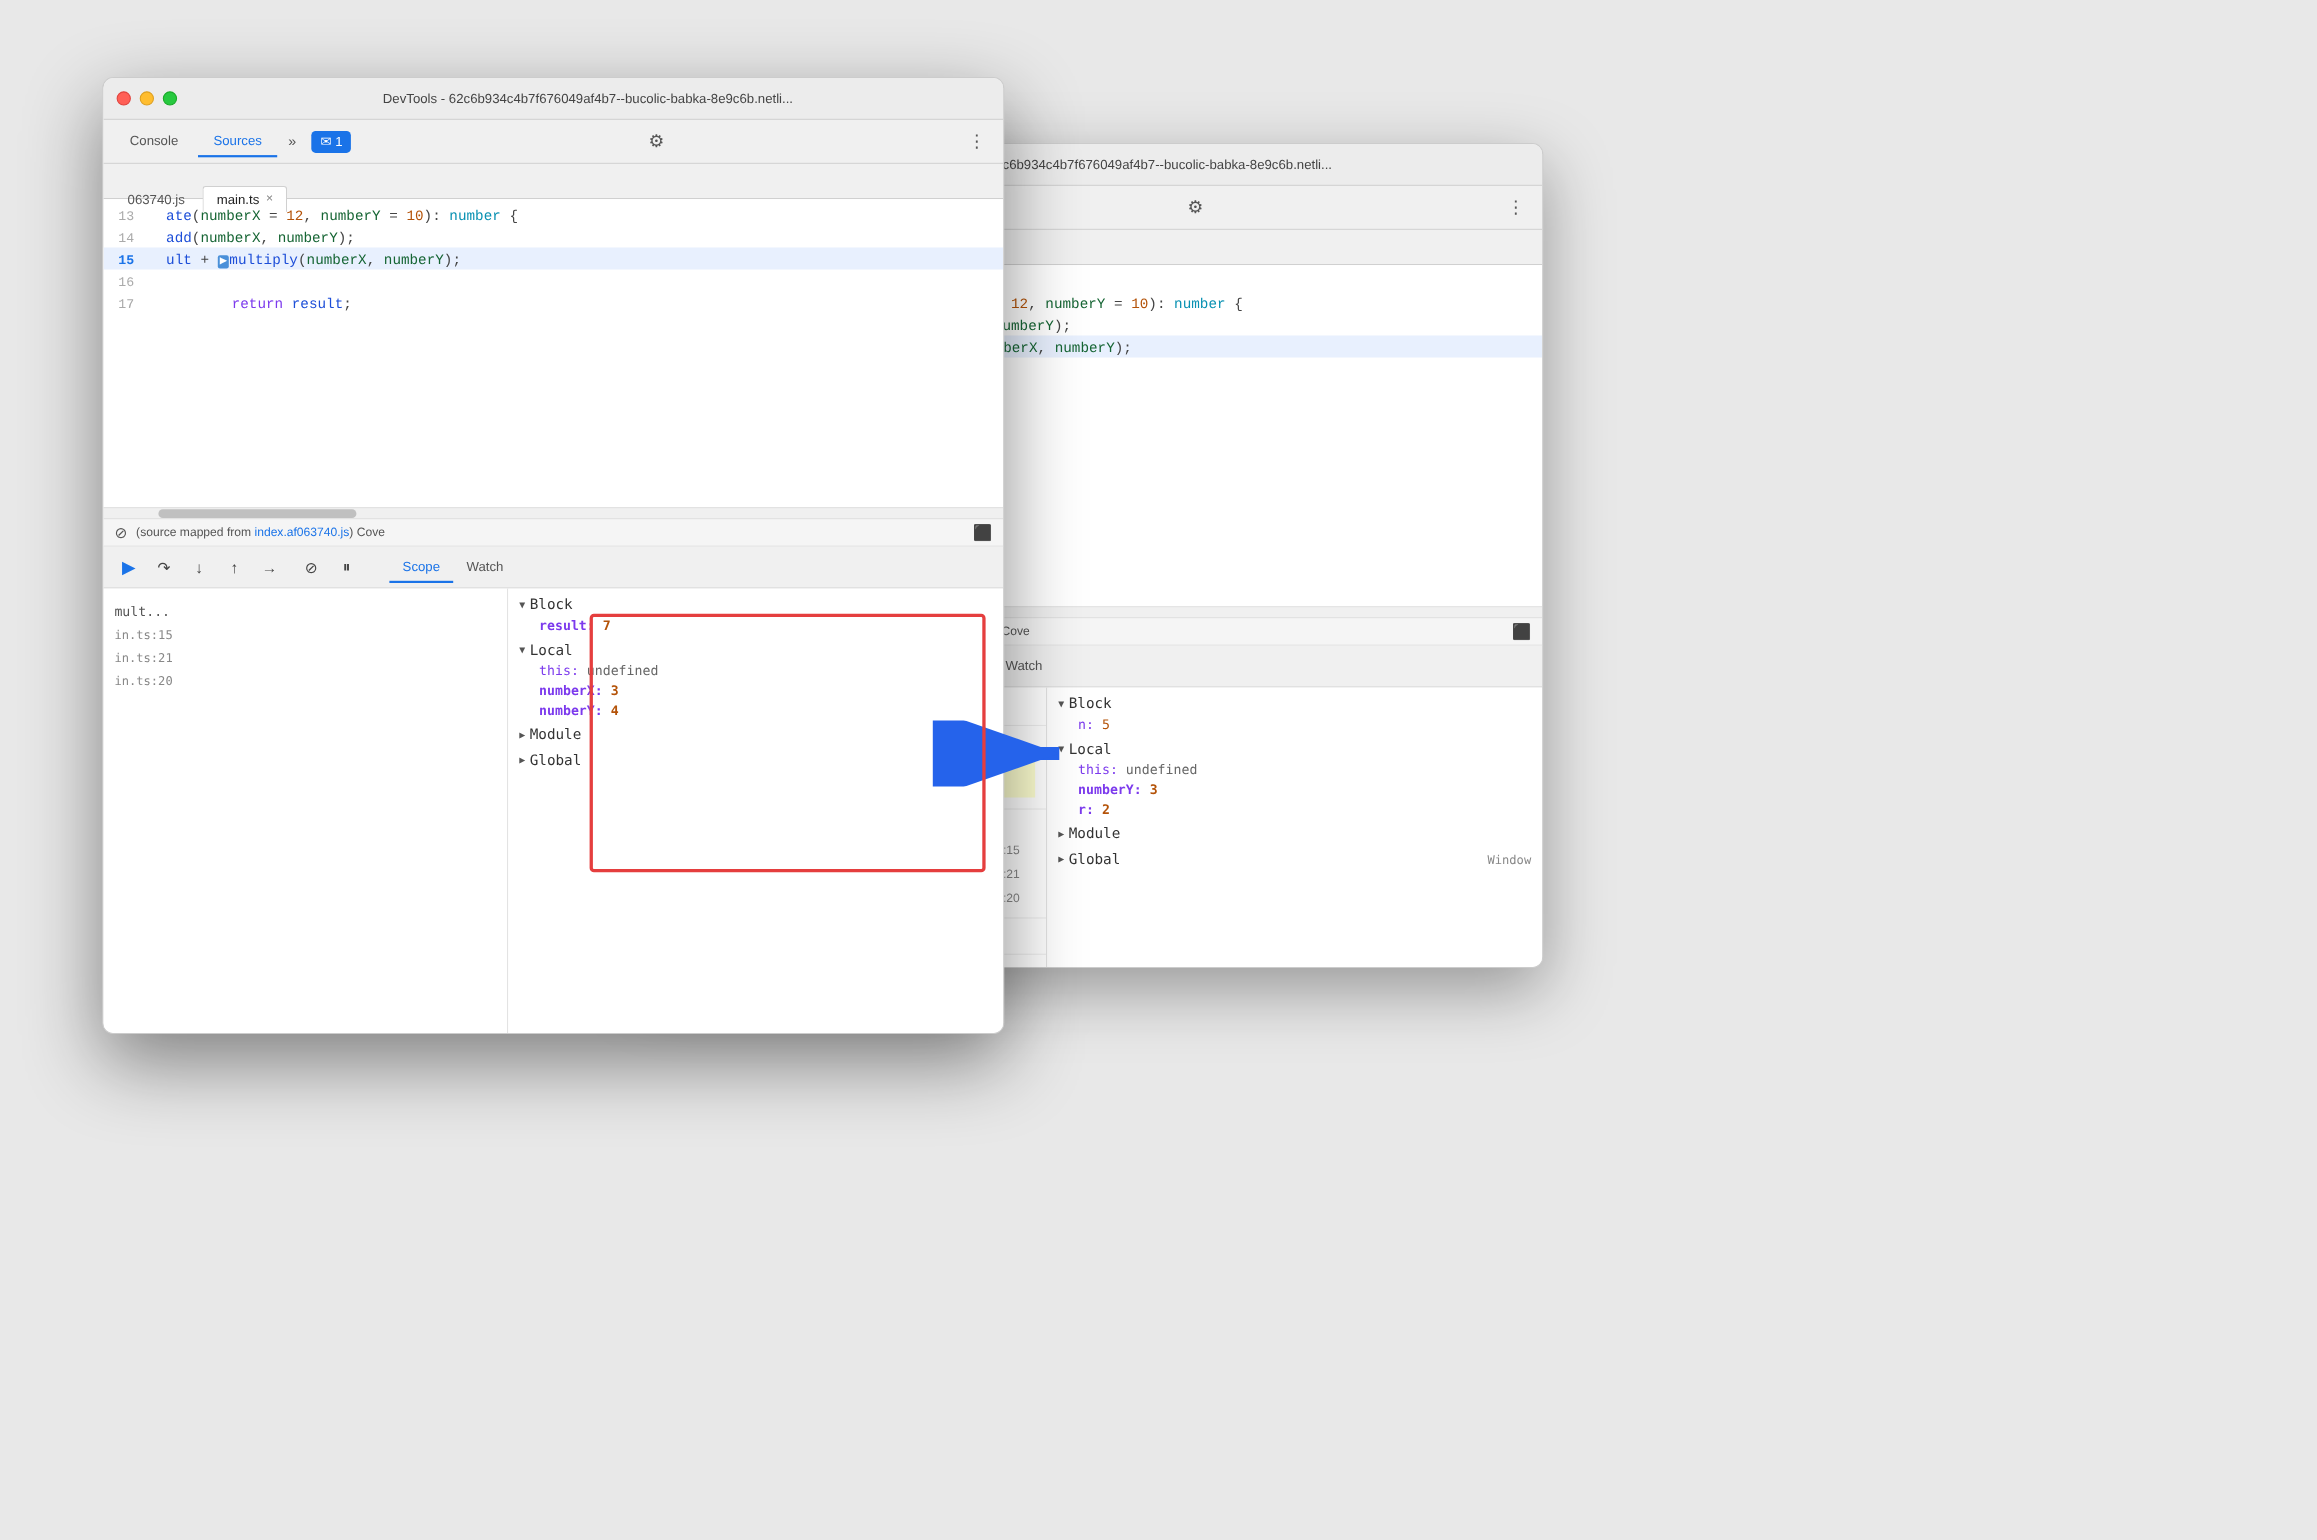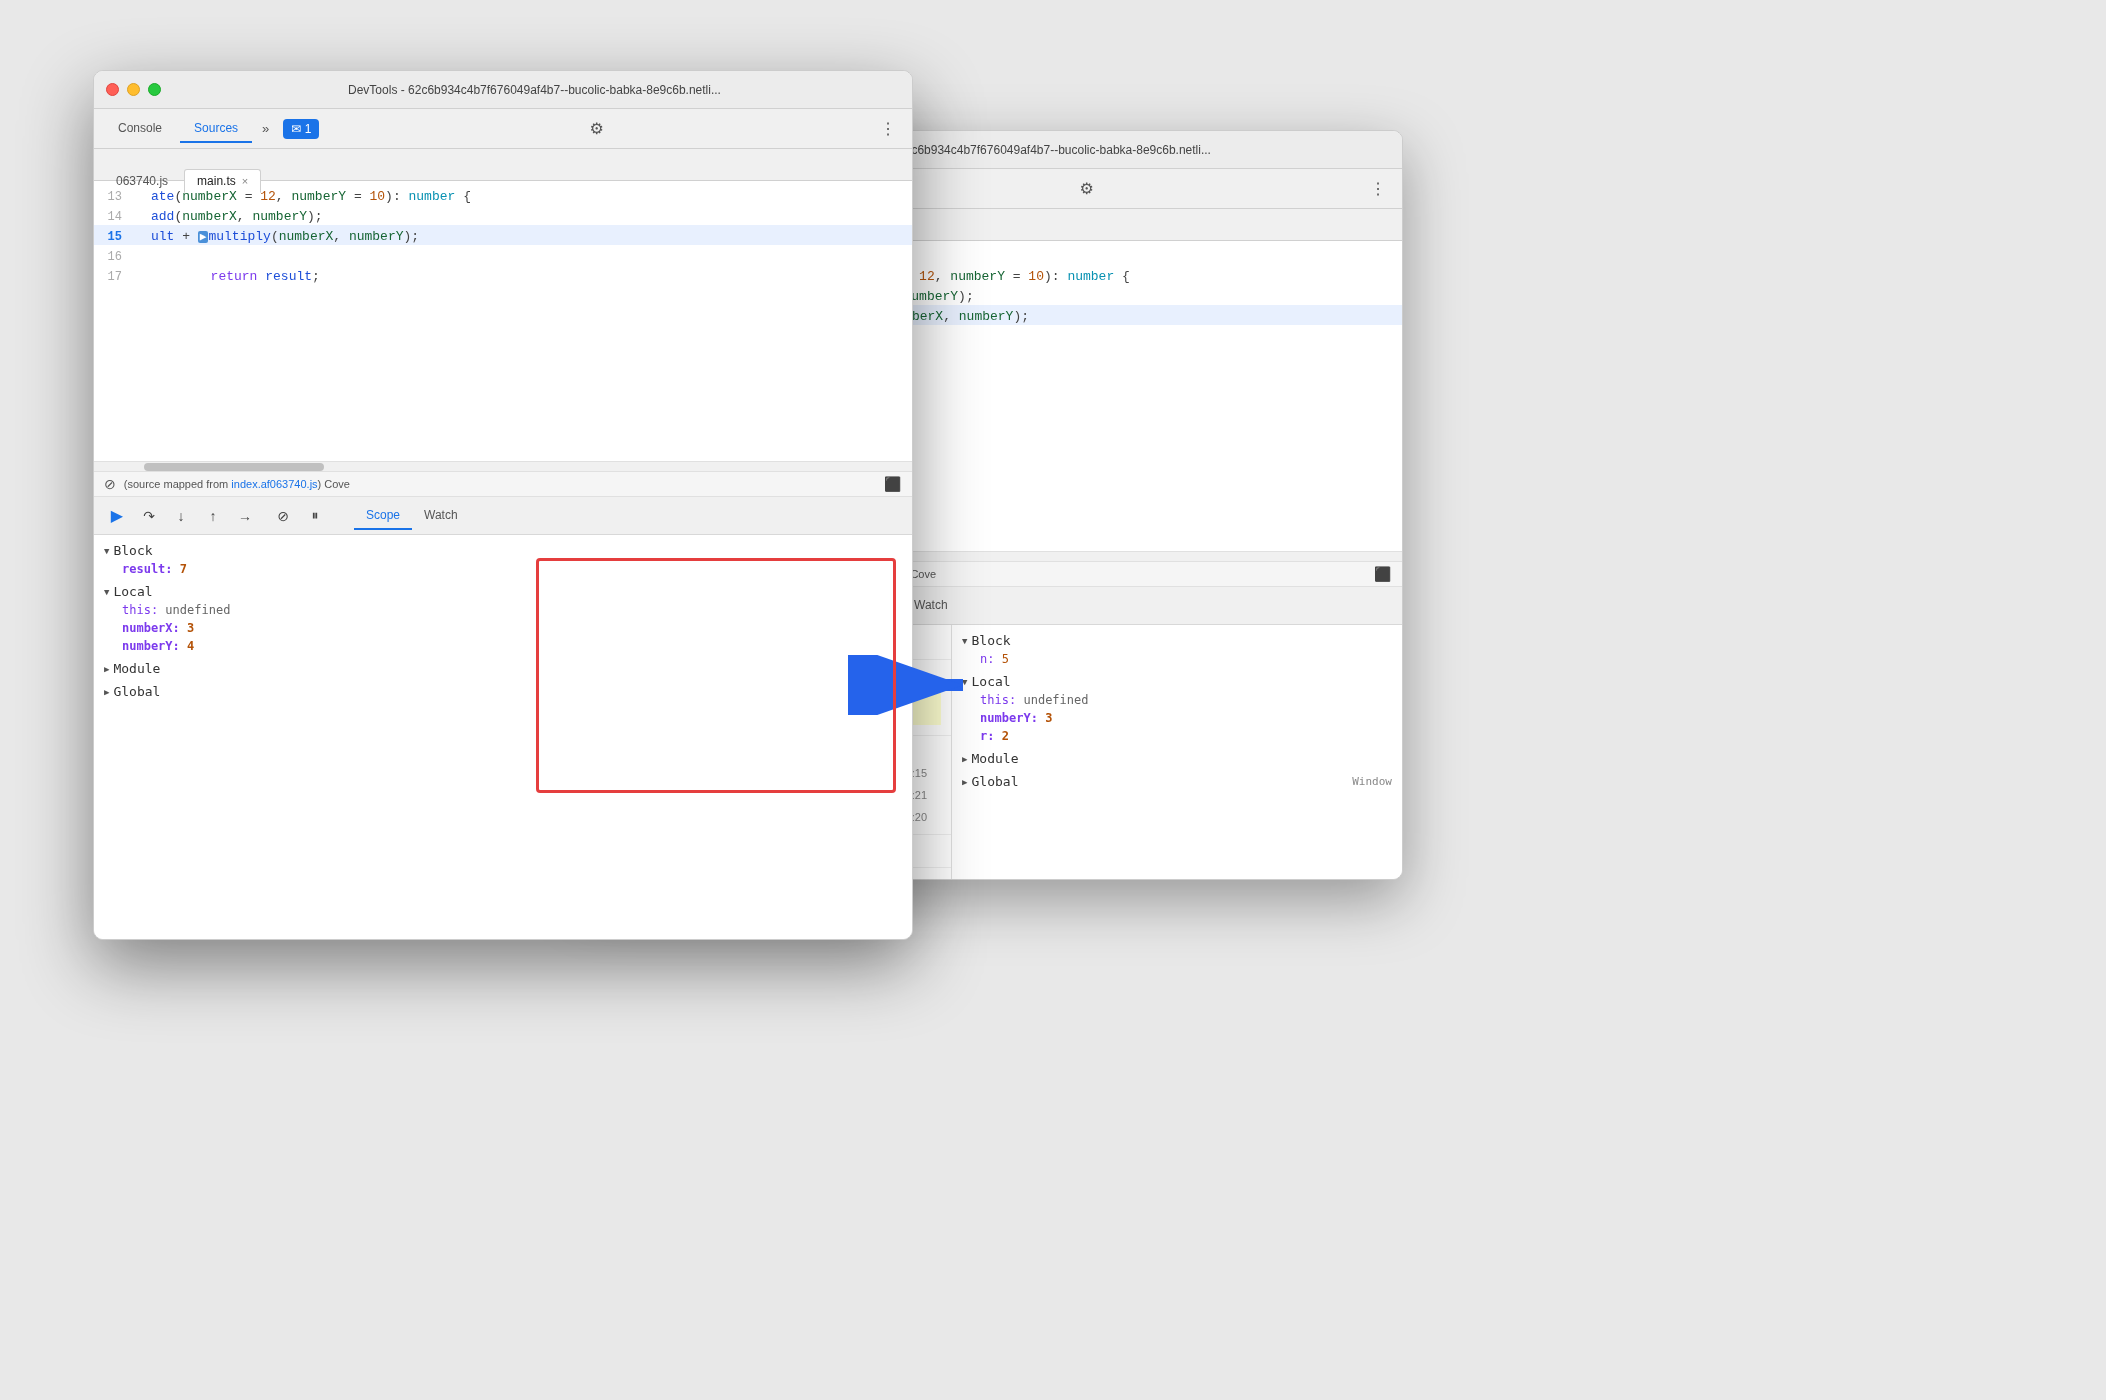--- a/index.html
+++ b/index.html
@@ -670,20 +670,31 @@
       <div class="dbg-btn">⏸</div>
 
       <div style="margin-left:20px; display:flex; gap:0;">
         <div class="scope-tab active">Scope</div>
         <div class="scope-tab">Watch</div>
       </div>
     </div>
 
     <div class="front-debugger-body">
 
+      <div class="front-left-panel">
+        <div style="padding:10px; font-size:12px; color:#555; font-family:monospace;">
+
+          <div style="padding:4px 0; display:flex; justify-content:space-between; align-items:center;">
+            <span>mult...</span>
+          </div>
+          <div style="padding:4px 0; font-size:11px; color:#888;">in.ts:15</div>
+          <div style="padding:4px 0; font-size:11px; color:#888;">in.ts:21</div>
+          <div style="padding:4px 0; font-size:11px; color:#888;">in.ts:20</div>
+        </div>
+      </div>
 
       <div class="front-right-panel">
         <div class="scope-tree-back">
 
           <div class="scope-group">
             <div class="scope-group-header">
               <span class="tri">▼</span>
               <span>Block</span>
             </div>
             <div class="scope-prop">

